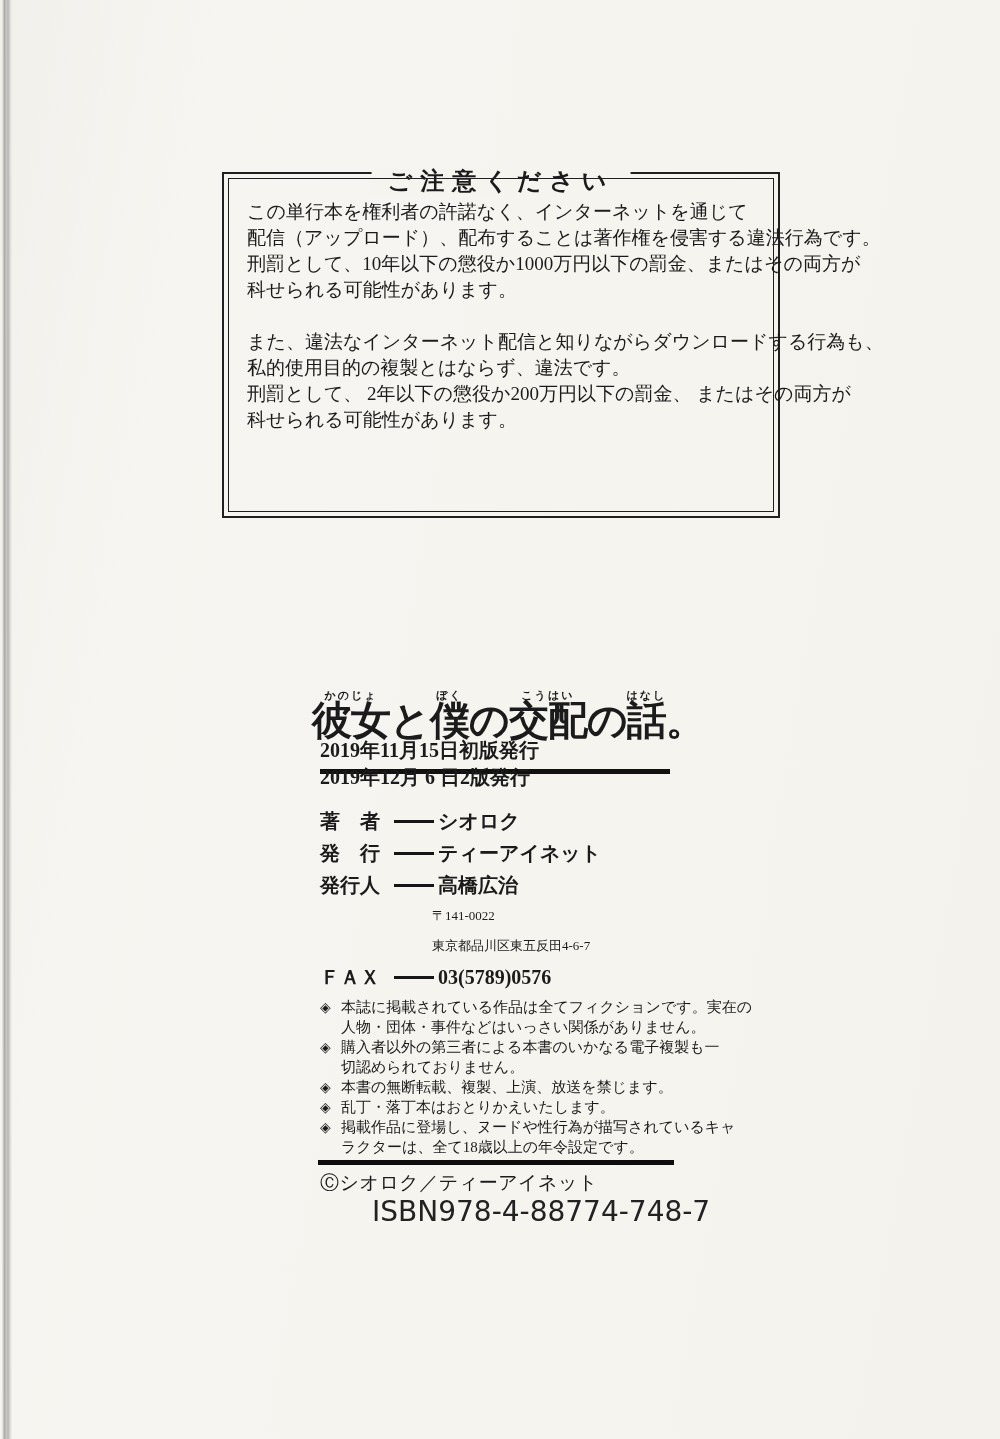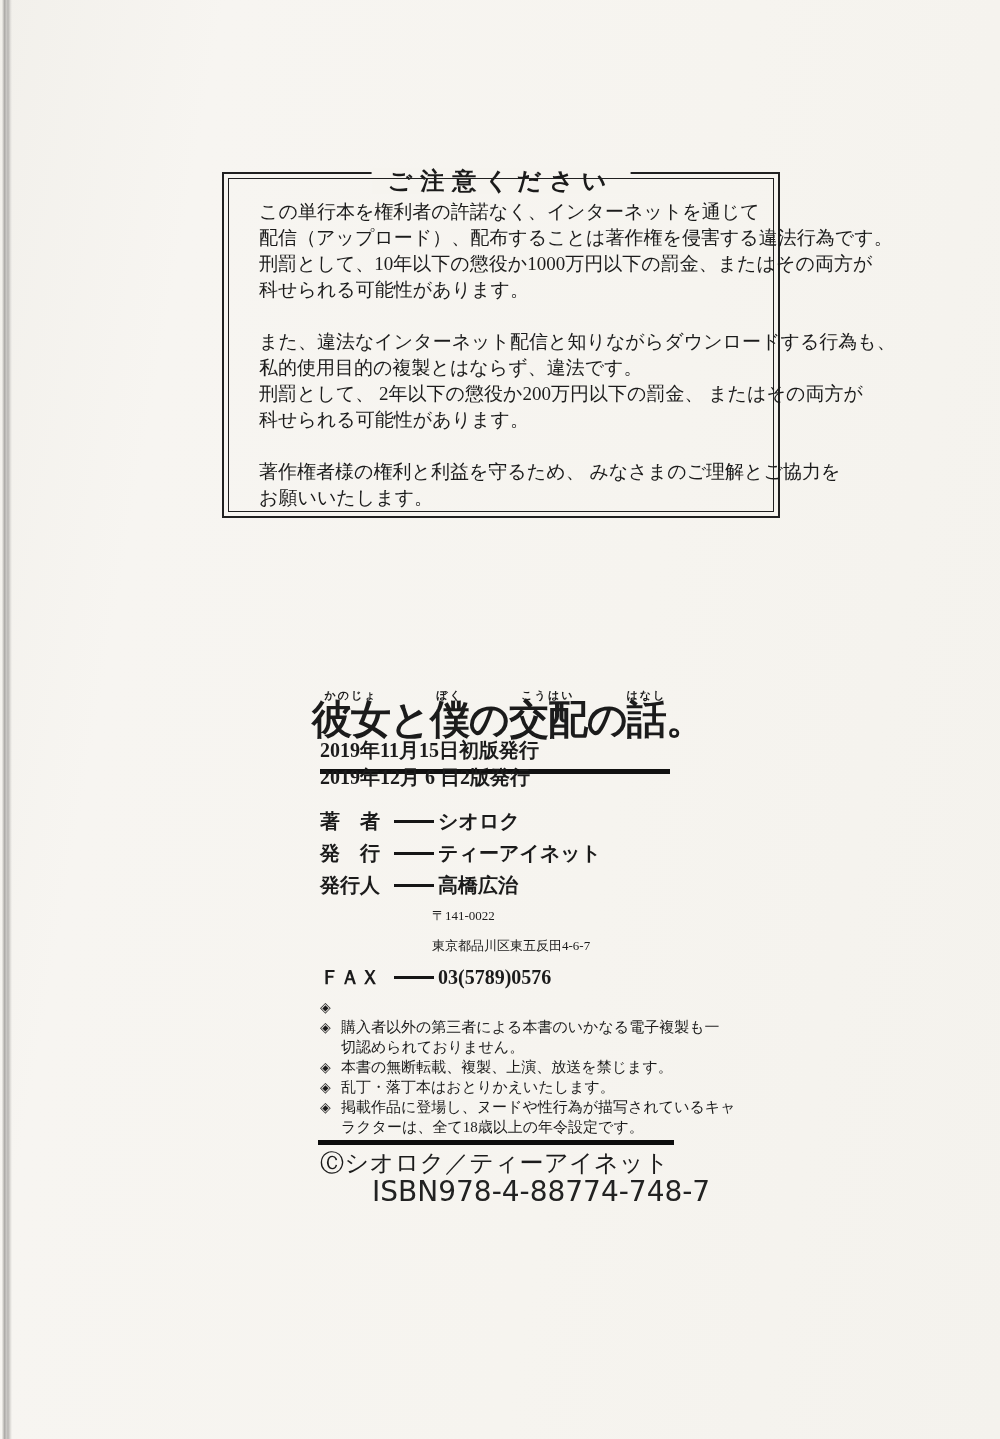--- a/index.html
+++ b/index.html
@@ -28,28 +28,28 @@
     padding:20px 18px 0 18px;box-sizing:border-box;
   }
   .notice-title{
     position:absolute;top:-6px;left:50%;transform:translate(-50%,0);
     background:#f6f4ef;
     padding:0 16px;
     font-size:24px;line-height:26px;letter-spacing:8px;
     font-weight:600;white-space:nowrap;
   }
   .notice-inner p{
-    margin:0 0 26px 12px;
+    margin:0 0 26px 0;
     font-size:19px;line-height:26px;
     white-space:pre;
   }
   
   .book-title{
     position:absolute;left:312px;top:690px;margin:0;
-    font-family:Liberation Sans, sans-serif;
+    font-family:Liberation Mono, monospace;
     font-size:40px;line-height:1.15;font-weight:800;
     letter-spacing:-1px;white-space:nowrap;
   }
   .book-title ruby rt{
     font-size:11px;font-weight:700;letter-spacing:2px;text-align:center;
   }
   .title-rule{
     position:absolute;left:320px;top:769px;width:350px;height:5px;background:#111;
   }
   
@@ -66,21 +66,21 @@
   .row-value{white-space:pre;}
   .address{margin:0;}
   .address-line{padding-left:112px;font-size:13px;line-height:30px;white-space:pre;}
   .notes{list-style:none;margin:4px 0 0 0;padding:0;}
   .note-item{display:flex;font-size:15px;line-height:20px;}
   .note-bullet{width:21px;flex:none;font-family:"DejaVu Sans",sans-serif;font-size:14px;}
   .note-text{white-space:pre;}
   .bottom-rule{margin-top:3px;width:356px;height:5px;background:#0d0d0d;margin-left:-2px;}
   .copyright-line{
     margin-top:6px;font-family:Liberation Serif, serif;
-    font-size:24px;line-height:24px;letter-spacing:0.5px;white-space:pre;
+    font-size:19px;line-height:24px;letter-spacing:0.5px;white-space:pre;
   }
   .isbn-line{
     margin-top:4px;padding-left:52px;
     font-family:"DejaVu Sans","Liberation Sans",sans-serif;
     font-size:28px;line-height:26px;letter-spacing:0;color:#222;white-space:pre;
   }
 </style>
 </head>
 <body>
 
@@ -92,22 +92,20 @@
     <span class="notice-title">ご注意ください</span>
     <div class="notice-inner">
       <p>この単行本を権利者の許諾なく、インターネットを通じて
 配信（アップロード）、配布することは著作権を侵害する違法行為です。
 刑罰として、10年以下の懲役か1000万円以下の罰金、またはその両方が
 科せられる可能性があります。</p>
       <p>また、違法なインターネット配信と知りながらダウンロードする行為も、
 私的使用目的の複製とはならず、違法です。
 刑罰として、 2年以下の懲役か200万円以下の罰金、 またはその両方が
 科せられる可能性があります。</p>
-      <p>著作権者様の権利と利益を守るため、 みなさまのご理解とご協力を
-お願いいたします。</p>
     </div>
   </div>
 
   <h1 class="book-title"><ruby><span>彼女</span><rt>かのじょ</rt></ruby><span>と</span><ruby><span>僕</span><rt>ぼく</rt></ruby><span>の</span><ruby><span>交配</span><rt>こうはい</rt></ruby><span>の</span><ruby><span>話</span><rt>はなし</rt></ruby><span>。</span></h1>
 
   <div class="title-rule"></div>
 
   <div class="colophon">
 
     <div class="editions">
@@ -142,20 +140,22 @@
       <div class="pub-row">
         <span class="row-label">ＦＡＸ</span>
         <span class="dash-line"></span>
         <span class="row-value">03(5789)0576</span>
       </div>
     </div>
 
     <ul class="notes">
       <li class="note-item">
         <span class="note-bullet">◈</span>
+        <span class="note-text">本誌に掲載されている作品は全てフィクションです。実在の
+人物・団体・事件などはいっさい関係がありません。</span>
       </li>
       <li class="note-item">
         <span class="note-bullet">◈</span>
         <span class="note-text">購入者以外の第三者による本書のいかなる電子複製も一
 切認められておりません。</span>
       </li>
       <li class="note-item">
         <span class="note-bullet">◈</span>
         <span class="note-text">本書の無断転載、複製、上演、放送を禁じます。</span>
       </li>

